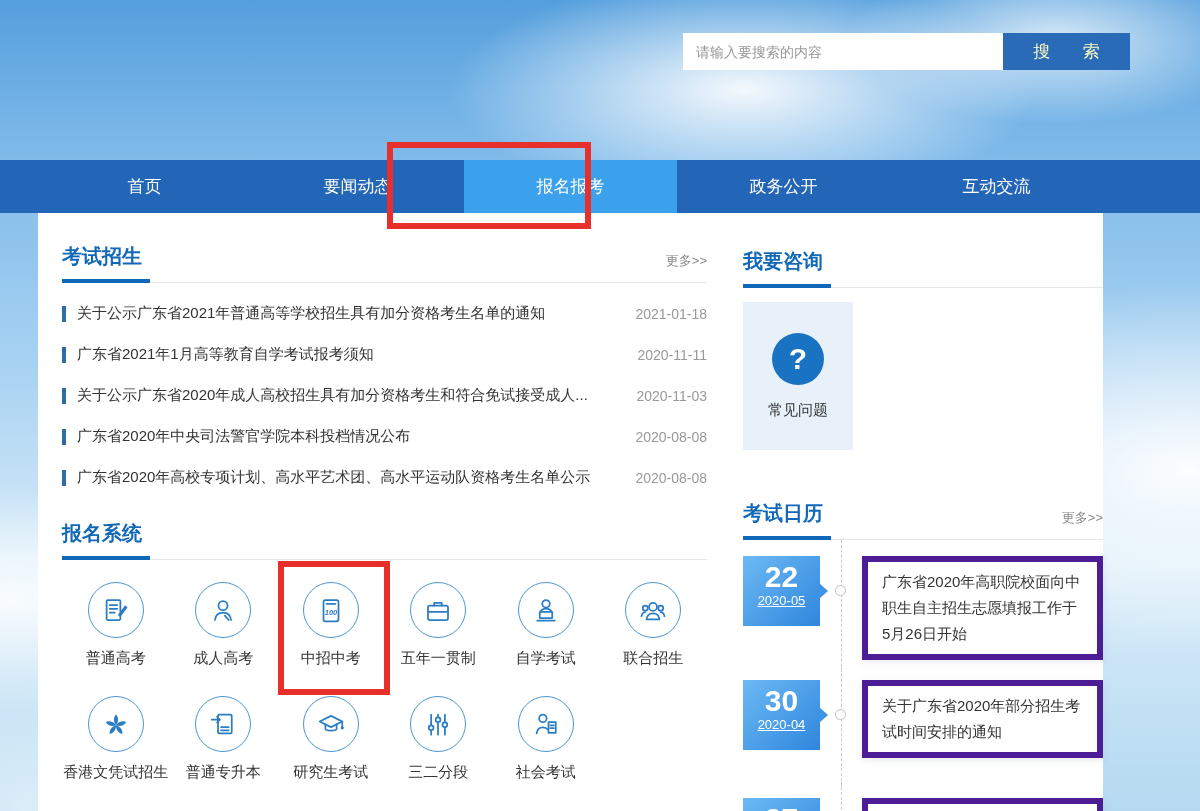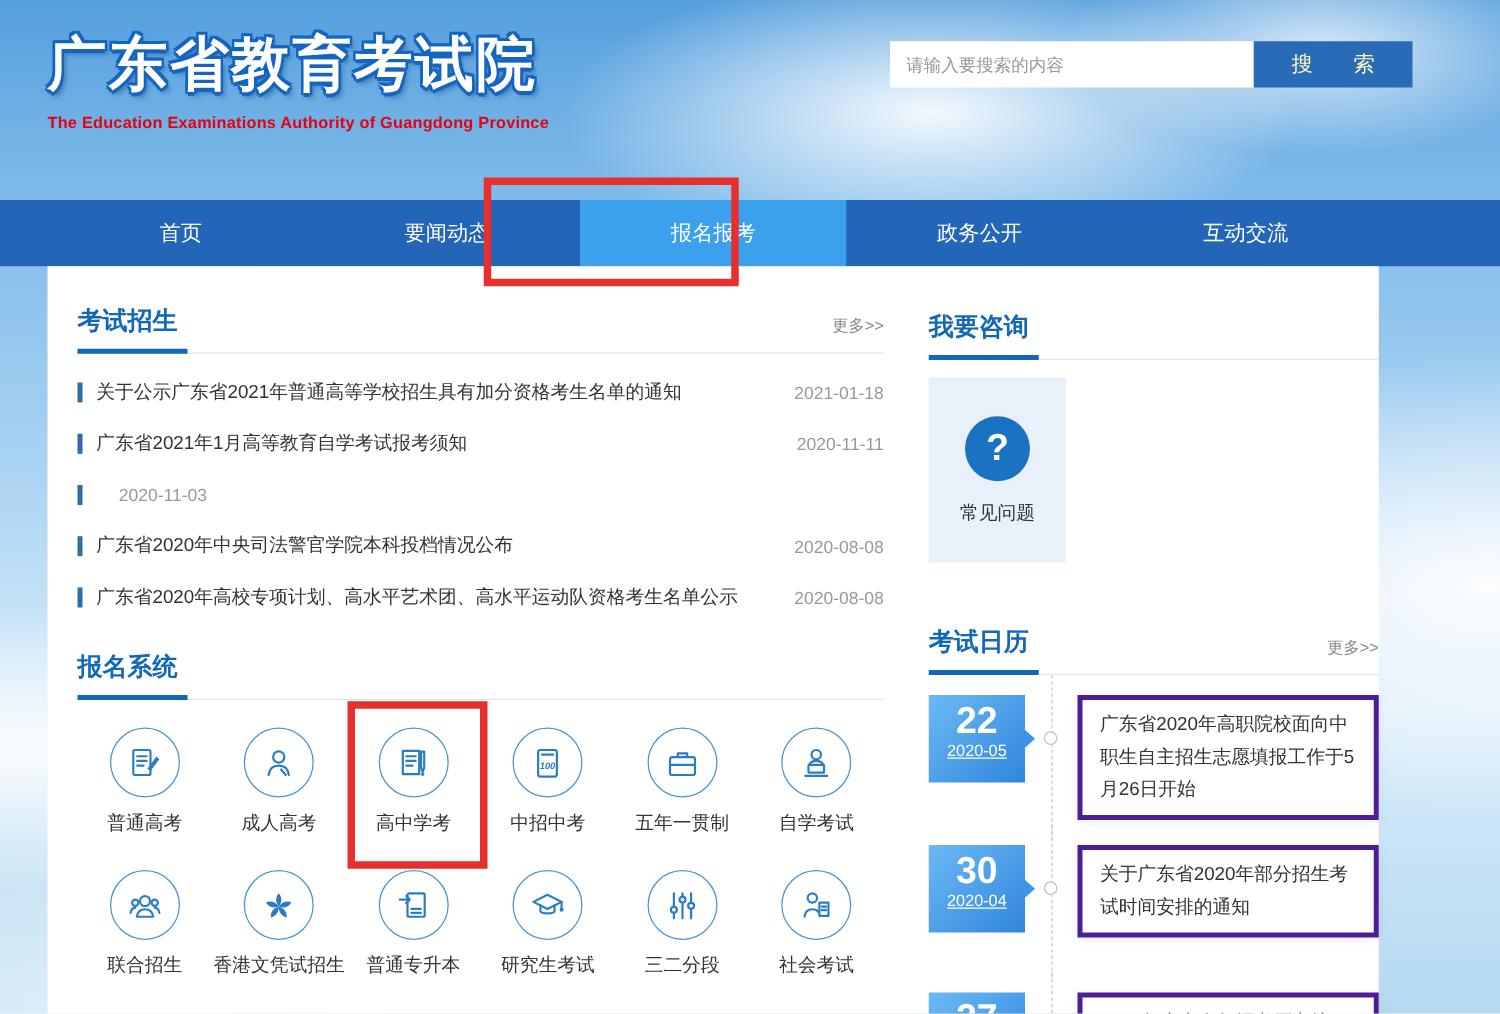--- a/index.html
+++ b/index.html
@@ -18,21 +18,21 @@
 
   
   .logo { position:absolute; left:38px; top:20px; }
   .logo-title { font-size:47px; font-weight:bold; color:#fff; letter-spacing:2px;
     text-shadow:
       -2px -2px 0 #1565c0, 2px -2px 0 #1565c0, -2px 2px 0 #1565c0, 2px 2px 0 #1565c0,
       -2px 0 0 #1565c0, 2px 0 0 #1565c0, 0 -2px 0 #1565c0, 0 3px 0 #1565c0, 3px 4px 4px rgba(21,80,140,.55); }
   .logo-sub { margin-top:7px; font-size:13px; font-weight:bold; color:#e60012; letter-spacing:.2px; }
 
   .search { position:absolute; top:33px; right:70px; display:flex; height:37px; }
-  .search input { width:291px; height:37px; border:none; outline:none; padding:0 13px;
+  .search input { width:320px; height:37px; border:none; outline:none; padding:0 13px;
     font-size:14px; color:#333; background:#fff; }
   .search input::placeholder { color:#999; }
   .search button { width:127px; height:37px; border:none; background:#2a6bb7; color:#fef9c3;
     font-size:17px; letter-spacing:14px; padding-left:14px; cursor:pointer; font-family:inherit; }
 
   
   .nav { position:absolute; left:0; top:160px; width:1200px; height:53px; background:#2365b6; }
   .nav-inner { margin-left:38px; width:1065px; height:53px; display:flex; }
   .nav-item { flex:1; text-align:center; line-height:53px; color:#fff; font-size:17px; cursor:pointer; }
   .nav-item.active { background:#3ba1ec; }
@@ -88,34 +88,30 @@
   .cal-badge { width:77px; height:70px; flex:none; position:relative; color:#fff; text-align:center;
     background:linear-gradient(135deg,#6cb9f4 0%, #2f86dd 100%); }
   .cal-badge::after { content:""; position:absolute; right:-8px; top:27px;
     border-top:8px solid transparent; border-bottom:8px solid transparent; border-left:9px solid #3e94e4; }
   .cal-day { font-size:30px; font-weight:bold; margin-top:5px; line-height:32px; }
   .cal-month { font-size:13px;text-decoration:underline; }
   .cal-node-col { width:42px; flex:none; align-self:stretch; position:relative; min-height:90px; }
   .cal-node-col .dash { position:absolute; left:50%; top:-16px; bottom:-16px; border-left:1px dashed #c9c9c9; }
   .cal-node-col .dot { position:absolute; left:50%; top:29px; width:11px; height:11px; margin-left:-6px;
     border:1px solid #c2c2c2; border-radius:50%; background:#fff; z-index:2; }
-  .cal-card { flex:1; background:#fff; border:4px solid #4c1d95; box-shadow:0 2px 7px rgba(120,140,160,.18);
+  .cal-card { flex:1; background:#fff; border:6px solid #4c1d95; box-shadow:0 2px 7px rgba(120,140,160,.18);
     padding:7px 14px; font-size:15px; color:#333; line-height:26px; cursor:pointer; }
 
   .ic { stroke:#2a7dc5; stroke-width:1.4; fill:none; stroke-linecap:round; stroke-linejoin:round; }
 </style>
 </head>
 <body>
 
 <div id="page">
 
-  <div class="logo">
-    <div class="logo-title">广东省教育考试院</div>
-    <div class="logo-sub">The Education Examinations Authority of Guangdong Province</div>
-  </div>
 
   <div class="search">
     <input type="text" placeholder="请输入要搜索的内容" style="">
     <button>搜 索</button>
   </div>
 
   <div class="nav">
     <div class="nav-inner">
       <div class="nav-item">首页</div>
       <div class="nav-item">要闻动态</div>
@@ -141,20 +137,21 @@
           <span class="news-title">关于公示广东省2021年普通高等学校招生具有加分资格考生名单的通知</span>
           <span class="news-date">2021-01-18</span>
         </div>
         <div class="news-row">
           <span class="news-bullet"></span>
           <span class="news-title">广东省2021年1月高等教育自学考试报考须知</span>
           <span class="news-date">2020-11-11</span>
         </div>
         <div class="news-row">
           <span class="news-bullet"></span>
+          <span class="news-title">关于公示广东省2020年成人高校招生具有加分资格考生和符合免试接受成人...</span>
           <span class="news-date">2020-11-03</span>
         </div>
         <div class="news-row">
           <span class="news-bullet"></span>
           <span class="news-title">广东省2020年中央司法警官学院本科投档情况公布</span>
           <span class="news-date">2020-08-08</span>
         </div>
         <div class="news-row">
           <span class="news-bullet"></span>
           <span class="news-title">广东省2020年高校专项计划、高水平艺术团、高水平运动队资格考生名单公示</span>
@@ -184,31 +181,20 @@
           <div class="sys-circle">
             <svg class="ic" width="30" height="30" viewBox="0 0 24 24">
               <circle cx="12" cy="8.5" r="3.6"></circle>
               <path d="M5.5 20c.5-4 3-6 6.5-6s6 2 6.5 6"></path>
               <path d="M13.5 16.5l3 3.5"></path>
             </svg>
           </div>
           <div class="sys-label">成人高考</div>
         </div>
 
-        <div class="sys-cell">
-          <div class="sys-circle">
-            <svg class="ic" width="30" height="30" viewBox="0 0 24 24">
-              <rect x="5" y="4.5" width="10.5" height="15"></rect>
-              <path d="M7.2 8h6M7.2 11h6M7.2 14h4"></path>
-              <path d="M18.7 5v10.5l-1 2.5-1-2.5V5z"></path>
-              <circle cx="17.7" cy="19.5" r="0.4" fill="#2a7dc5"></circle>
-            </svg>
-          </div>
-          <div class="sys-label">高中学考</div>
-        </div>
 
         <div class="sys-cell">
           <div class="sys-circle">
             <svg class="ic" width="30" height="30" viewBox="0 0 24 24">
               <rect x="6" y="4" width="12" height="17" rx="1.5"></rect>
               <path d="M8.5 7h7"></path>
               <text x="12" y="16" font-size="6" font-style="italic" font-weight="bold" text-anchor="middle" fill="#2a7dc5" stroke="none">100</text>
             </svg>
           </div>
           <div class="sys-label">中招中考</div>

